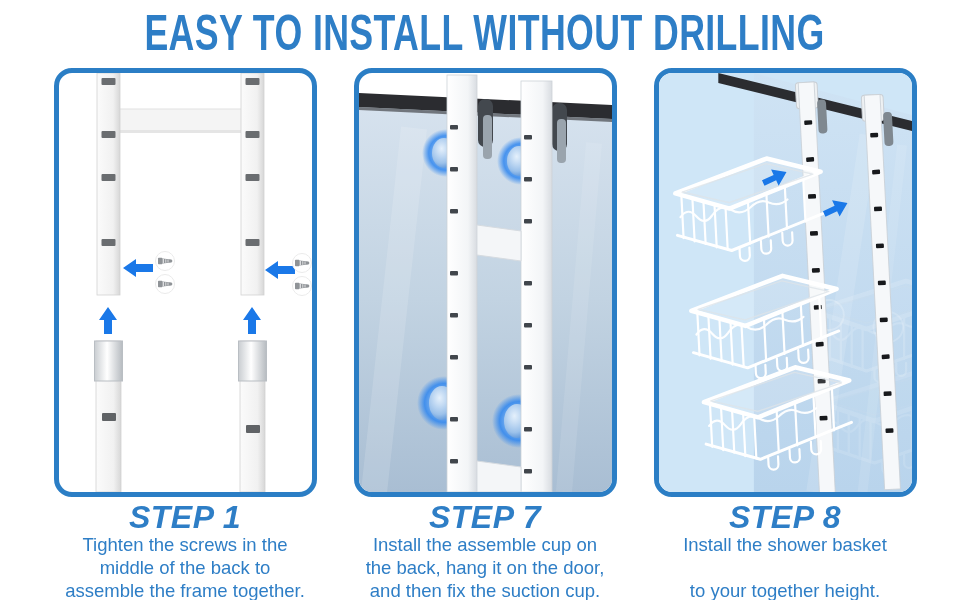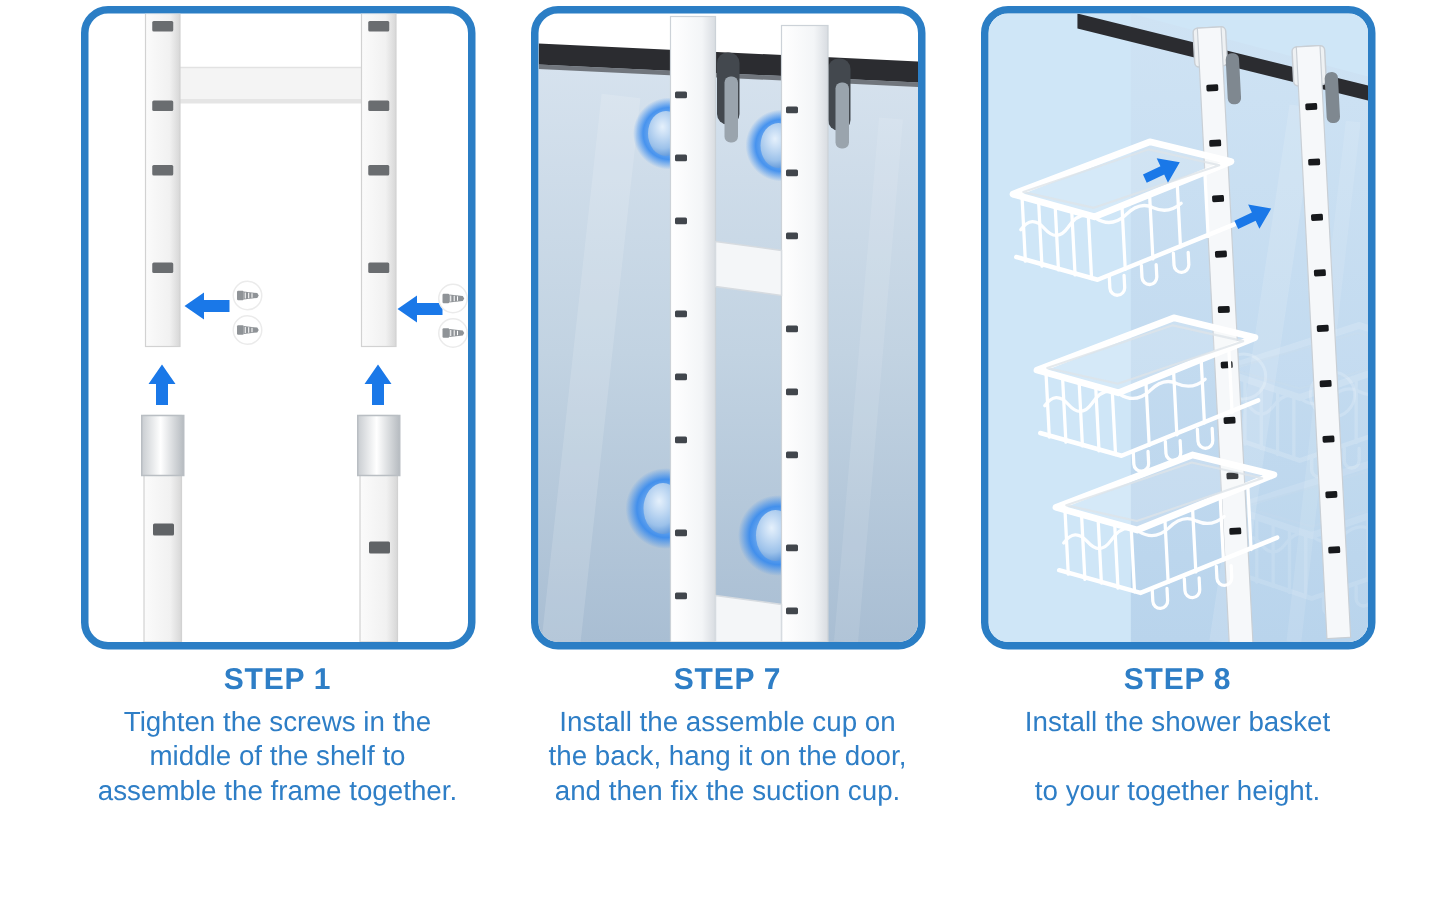--- a/index.html
+++ b/index.html
@@ -22,32 +22,35 @@
   }
   .step{width:263px;text-align:center;}
   .panel{
     box-sizing:border-box;width:263px;height:429px;
     border:5px solid var(--panel-border-blue,#2b7ec5);
     border-radius:18px;overflow:hidden;background:#fff;position:relative;
   }
   .panel svg{display:block;width:100%;height:100%;}
   .step-label{
     margin:5px 0 1px;color:var(--accent-blue,#2e7ec6);
-    font-size:20px;font-weight:700;letter-spacing:0.5px;line-height:30px;
+    font-size:32px;font-weight:700;letter-spacing:0.5px;line-height:30px;font-style:italic;
   }
   .step-desc{
     margin:0;color:var(--accent-blue,#2e7ec6);
     font-size:18.5px;line-height:23px;font-weight:400;
   }
 </style>
 </head>
 <body>
 
 <div class="page">
 
+  <h1 class="title">
+    <span class="title-inner">EASY TO INSTALL WITHOUT DRILLING</span>
+  </h1>
 
   <div class="steps-row">
 
     <section class="step">
       <div class="panel">
         <svg viewBox="0 0 253 419" preserveAspectRatio="none">
           <defs>
             <linearGradient id="railG" x1="0" y1="0" x2="1" y2="0">
               <stop offset="0" stop-color="#fbfbfb"></stop>
                 <stop offset="0.7" stop-color="#f1f1f1"></stop>
@@ -105,21 +108,21 @@
             <rect x="43" y="340" width="14" height="8" rx="1" fill="#606366"></rect>
             <rect x="181" y="268" width="25" height="151" fill="url(#railG)" stroke="#d2d2d2" stroke-width="0.8"></rect>
             <rect x="179.5" y="268" width="28" height="40" fill="url(#sleeveG)" stroke="#b9bec3" stroke-width="1"></rect>
             <rect x="187" y="352" width="14" height="8" rx="1" fill="#606366"></rect>
           </g>
         </svg>
       </div>
       <h2 class="step-label">STEP 1</h2>
       <p class="step-desc">
         <span>Tighten the screws in the</span><br>
-        <span>middle of the shelf to</span><br>
+        <span>middle of the back to</span><br>
         <span>assemble the frame together.</span>
       </p>
     </section>
 
     <section class="step">
       <div class="panel">
         <svg viewBox="0 0 253 419" preserveAspectRatio="none">
           <defs>
             <linearGradient id="glassG" x1="0" y1="0" x2="0" y2="1">
               <stop offset="0" stop-color="#d6e2ee"></stop>

